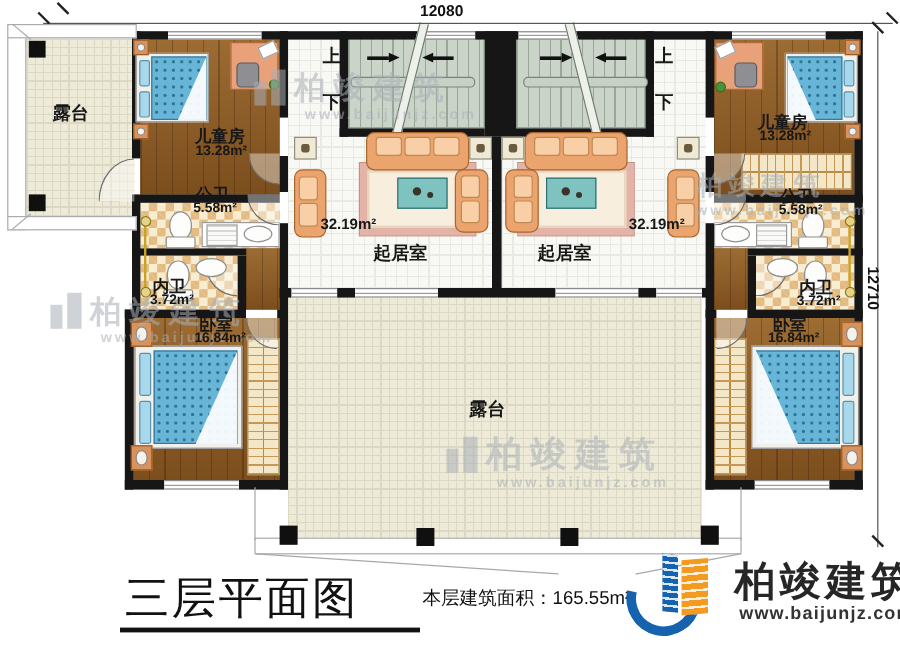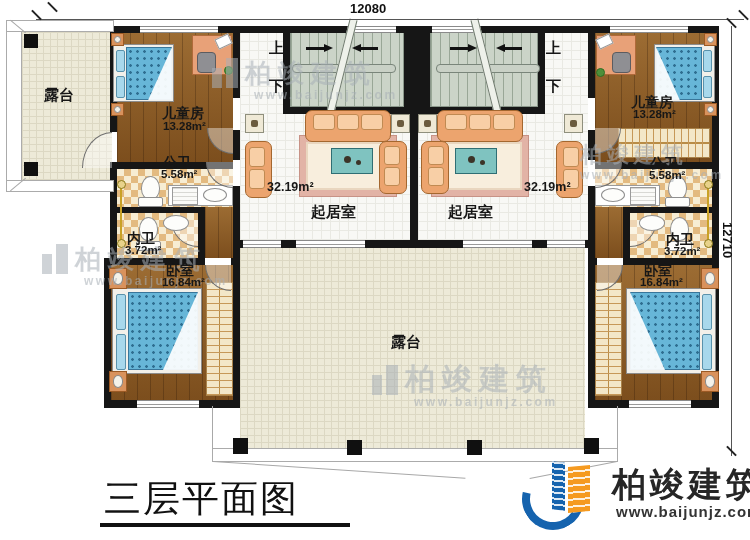--- a/index.html
+++ b/index.html
@@ -362,20 +362,23 @@
   </div>
   <div class="wm" style="left:372px;top:362px">
     <span class="wm-ico"></span><span class="t" style="font-size:30px">柏竣建筑</span>
     <div class="u" style="margin-left:42px">www.baijunjz.com</div>
   </div>
 
   <div class="title-row">
     <span class="title-main">三层平面图</span>
   </div>
   <div class="underline"></div>
+  <div class="info" style="left:352px;top:488px">
+    <span>本层建筑面积：</span><span>165.55m²</span>
+  </div>
 
   <div class="swoosh" style="left:522px;top:468px"></div>
   <div class="bldg" style="left:552px;top:462px;width:13px;height:48px;background:#1563ae;transform:skewY(6deg);
        background-image:repeating-linear-gradient(0deg,transparent 0 4px,rgba(255,255,255,.85) 4px 6px)"></div>
   <div class="bldg" style="left:568px;top:466px;width:22px;height:46px;background:#f59a20;transform:skewY(-5deg);
        background-image:repeating-linear-gradient(0deg,transparent 0 5px,rgba(255,255,255,.85) 5px 7px)"></div>
   <div class="logo-name">柏竣建筑</div>
   <div class="logo-url">www.baijunjz.com</div>
 
 </div>

